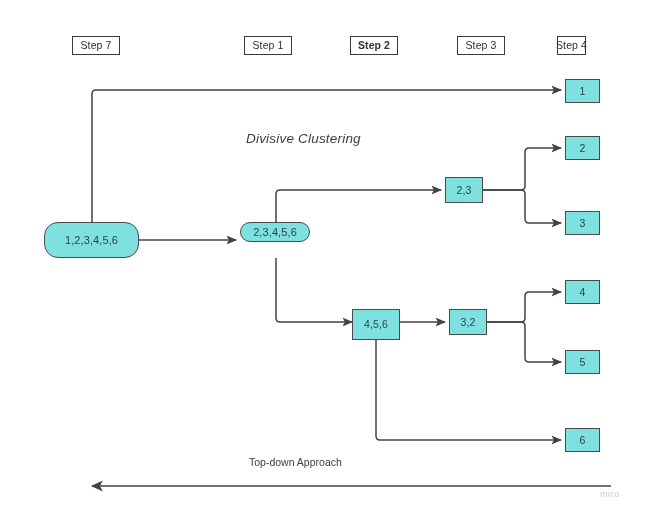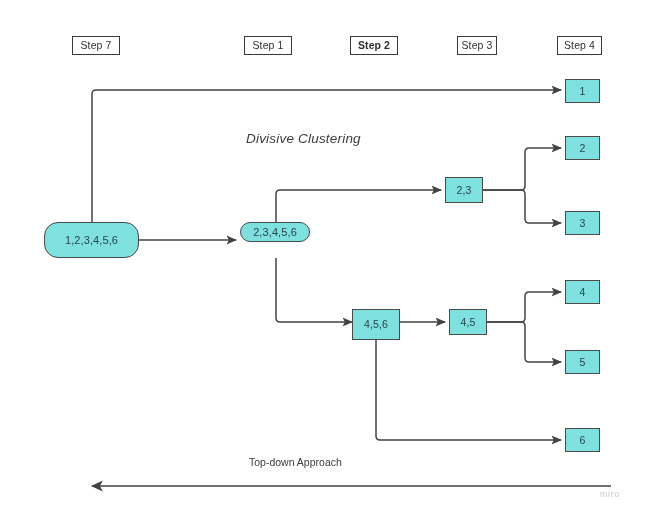--- a/index.html
+++ b/index.html
@@ -115,34 +115,34 @@
     <path class="edge" d="M 487 322 L 521 322 Q 525 322 525 318 L 525 296 Q 525 292 529 292 L 561 292" marker-end="url(#arrow)"></path>
 
     <path class="edge" d="M 487 322 L 521 322 Q 525 322 525 326 L 525 358 Q 525 362 529 362 L 561 362" marker-end="url(#arrow)"></path>
 
     <path class="axis-line" d="M 611 486 L 92 486" marker-end="url(#arrow-left)"></path>
   </svg>
 
   <div class="step-chip" style="left:72px;  top:36px;  width:48px; height:19px;">Step 7</div>
   <div class="step-chip" style="left:244px; top:36px;  width:48px; height:19px;">Step 1</div>
   <div class="step-chip" style="left:350px; top:36px;  width:48px; height:19px;font-weight:bold;">Step 2</div>
-  <div class="step-chip" style="left:457px; top:36px;  width:40px; height:19px;">Step 3</div>
-  <div class="step-chip" style="left:557px; top:36px;  width:45px; height:19px;">Step 4</div>
+  <div class="step-chip" style="left:457px; top:36px;  width:48px; height:19px;">Step 3</div>
+  <div class="step-chip" style="left:557px; top:36px;  width:29px; height:19px;">Step 4</div>
 
   <div class="diagram-title" style="left:246px; top:131px;font-style:italic;">Divisive Clustering</div>
 
   <div class="node big" style="left:44px;  top:222px; width:95px; height:36px;">1,2,3,4,5,6</div>
 
   <div class="node big" style="left:240px; top:222px; width:70px; height:20px;">2,3,4,5,6</div>
 
   <div class="node" style="left:445px; top:177px; width:38px; height:26px;">2,3</div>
 
   <div class="node" style="left:352px; top:309px; width:48px; height:31px;">4,5,6</div>
 
-  <div class="node" style="left:449px; top:309px; width:38px; height:26px;">4,5</div>
+  <div class="node" style="left:449px; top:309px; width:38px; height:26px;">3,2</div>
 
   <div class="node" style="left:565px; top:79px;  width:35px; height:24px;">1</div>
   <div class="node" style="left:565px; top:136px; width:35px; height:24px;">2</div>
   <div class="node" style="left:565px; top:211px; width:35px; height:24px;">3</div>
   <div class="node" style="left:565px; top:280px; width:35px; height:24px;">4</div>
   <div class="node" style="left:565px; top:350px; width:35px; height:24px;">5</div>
   <div class="node" style="left:565px; top:428px; width:35px; height:24px;">6</div>
 
   <div class="bottom-caption" style="left:249px; top:456px;">Top-down Approach</div>
 

